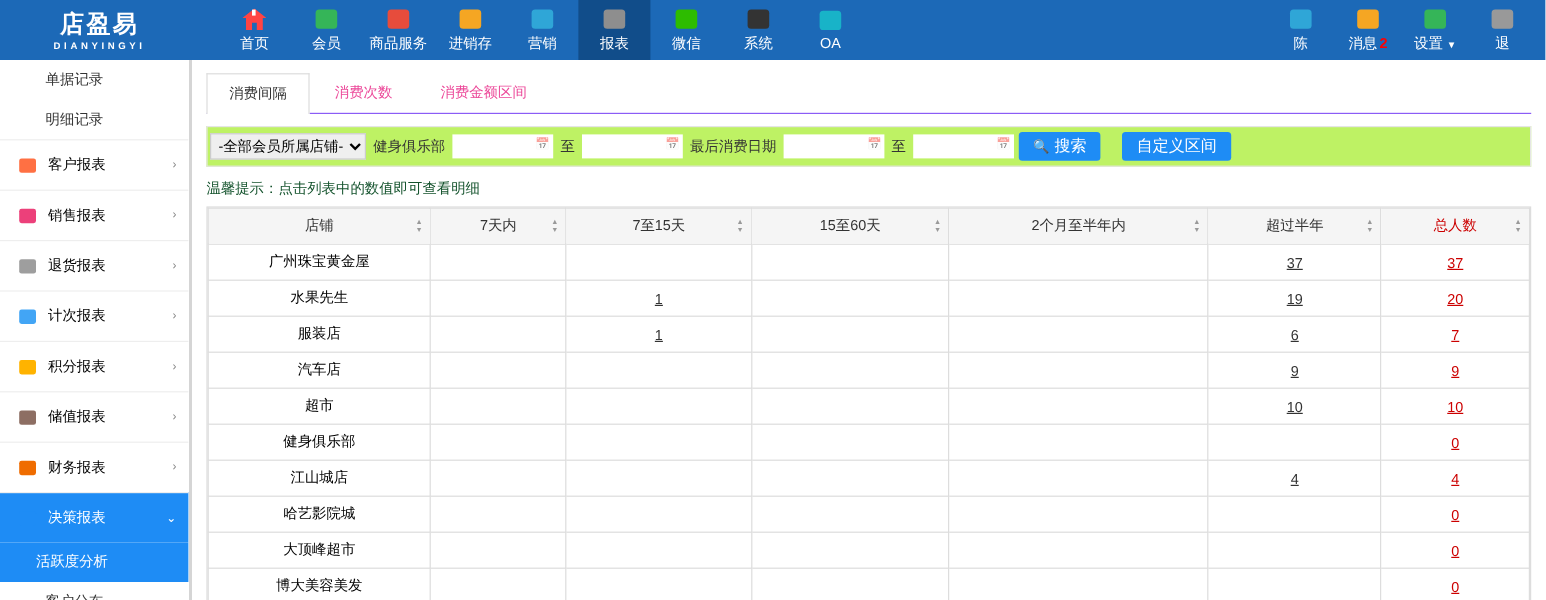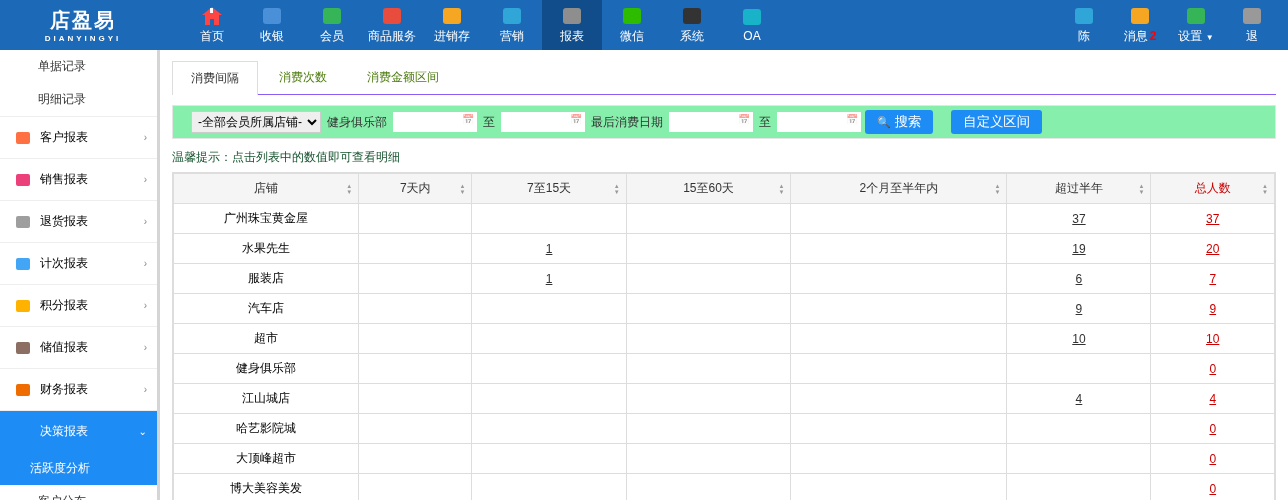--- a/index.html
+++ b/index.html
@@ -26,24 +26,24 @@
 .side-item { display: flex; align-items: center; padding: 12px 10px 12px 14px; border-top: 1px solid #eee; cursor: pointer; position: relative; }
 .side-item .s-icon { width: 18px; height: 16px; margin-right: 8px; display:flex; align-items:center; justify-content:center; }
 .side-item .chev { position: absolute; right: 10px; color: #888; font-size: 10px; }
 .side-item.active { background: #1e8cf5; color: #fff; }
 .side-item.active .chev { color: #fff; }
 .side-sub.active { background: #1e8cf5; color: #fff; padding-left: 30px; }
 
 
 .main { flex: 1; background: #fff; padding: 0; overflow: hidden; }
 .tabs { display: flex; border-bottom: 1px solid #8b5cf6; margin: 10px 12px 0; }
-.tab { padding: 8px 18px; border: 1px solid transparent; border-bottom: none; cursor: pointer; color: #4d7c0f; margin-right: 2px; }
+.tab { padding: 8px 18px; border: 1px solid transparent; border-bottom: none; cursor: pointer; color: #ec4899; margin-right: 2px; }
 .tab.active { border-color: #ddd; background: #fff; position: relative; top: 1px; color: #333; }
 
-.filter-bar { background: #86efac; border: 1px solid #e5e5e5; margin: 10px 12px; padding: 4px 18px; display: flex; align-items: center; gap: 4px; flex-wrap: nowrap; }
+.filter-bar { background: #bef264; border: 1px solid #e5e5e5; margin: 10px 12px; padding: 4px 2px; display: flex; align-items: center; gap: 4px; flex-wrap: nowrap; }
 .filter-bar select, .filter-bar input { height: 22px; border: 1px solid #ccc; font-size: 12px; padding: 0 2px; }
 .filter-bar select { width: 130px; }
 .date-input { width: 84px; background: #fff; position: relative; }
 .date-input::after { content: "📅"; position: absolute; right: 2px; top: 2px; font-size: 10px; opacity: 0.5; pointer-events:none; }
 .filter-bar label { color: #333; padding: 0 2px; }
 .btn-search { background: #1e8cf5; color: #fff; border: none; border-radius: 3px; height: 24px; padding: 0 12px; cursor: pointer; display: inline-flex; align-items: center; gap: 4px; }
 .btn-search .mag { font-size: 11px; }
 .btn-custom { background: #1e8cf5; color: #fff; border: none; border-radius: 3px; height: 24px; padding: 0 12px; cursor: pointer; margin-left: 14px; }
 
 .hint { color: #14532d; margin: 0 12px 6px; }
@@ -76,28 +76,20 @@
   </div>
   <div class="nav-items" id="nav-items">
       <div class="nav-item">
         <span class="nav-icon">
           <svg width="20" height="18" viewBox="0 0 20 18">
             <path fill="#f44" d="M10 0l10 8h-3v10h-5v-6h-4v6H3V8H0z"></path>
             <rect x="8" y="1" width="3" height="5" fill="#fff"></rect>
           </svg>
         </span>
         <span class="nav-label">首页</span>
-      </div>
-      <div class="nav-item">
-        <span class="nav-icon">
-          <svg width="20" height="18">
-            <rect width="18" height="16" x="1" y="1" rx="3" fill="#4a90d9"></rect>
-          </svg>
-        </span>
-        <span class="nav-label">收银</span>
       </div>
       <div class="nav-item">
         <span class="nav-icon">
           <svg width="20" height="18">
             <rect width="18" height="16" x="1" y="1" rx="3" fill="#35b558"></rect>
           </svg>
         </span>
         <span class="nav-label">会员</span>
       </div>
       <div class="nav-item">

